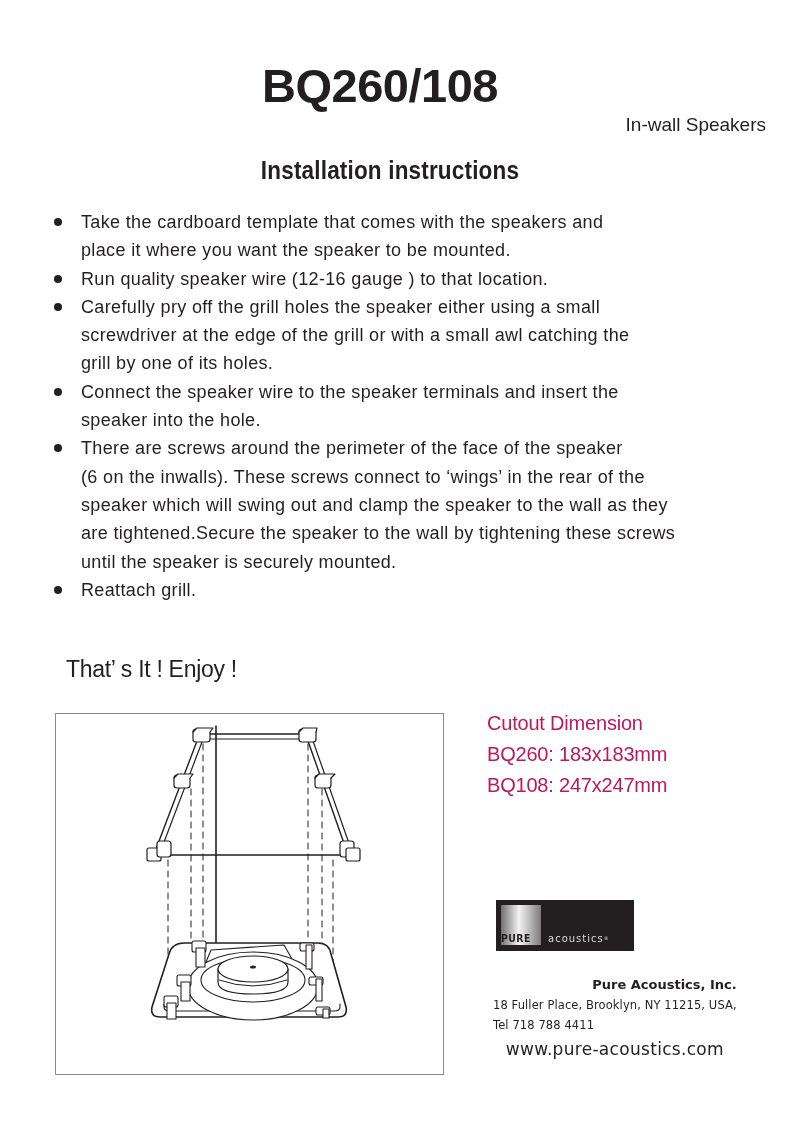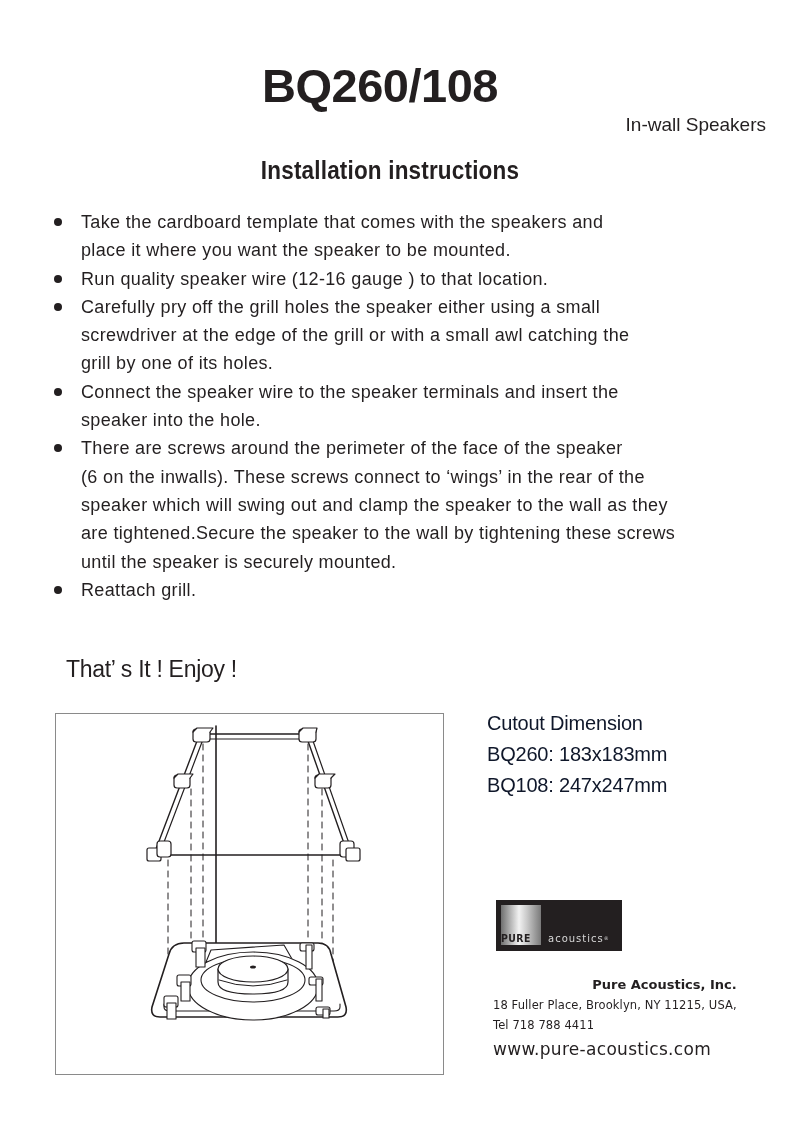--- a/index.html
+++ b/index.html
@@ -105,31 +105,31 @@
       position: absolute;
       left: 0;
       top: 0;
     }
     .cutout {
       position: absolute;
       left: 487px;
       top: 708px;
       font-size: 20px;
       line-height: 31px;
-      color: #0f172a;
+      color: #be185d;
       letter-spacing: -0.2px;
     }
     .cutout div {
       white-space: nowrap;
     }
     .logo {
       position: absolute;
       left: 496px;
       top: 900px;
-      width: 126px;
+      width: 138px;
       height: 51px;
       background: #231f20;
     }
     .logo .metal {
       position: absolute;
       left: 5px;
       top: 5px;
       width: 40px;
       height: 40px;
       background: linear-gradient(90deg, #6f6f6f 0%, #b8b8b8 25%, #f2f2f2 45%, #c9c9c9 65%, #7a7a7a 100%);
@@ -183,20 +183,21 @@
       line-height: 20px;
       white-space: nowrap;
       letter-spacing: 0.1px;
     }
     .company .web {
       font-size: 17px;
       line-height: 24px;
       letter-spacing: 0.3px;
       margin-top: 2px;
       color: #231f20;
+      text-align: center;
     }
   </style>
 </head>
 <body>
 
 <div>
 
   <div class="title">BQ260/108</div>
   <div class="subtitle">In-wall Speakers</div>
   <div class="section-heading">Installation instructions</div>

